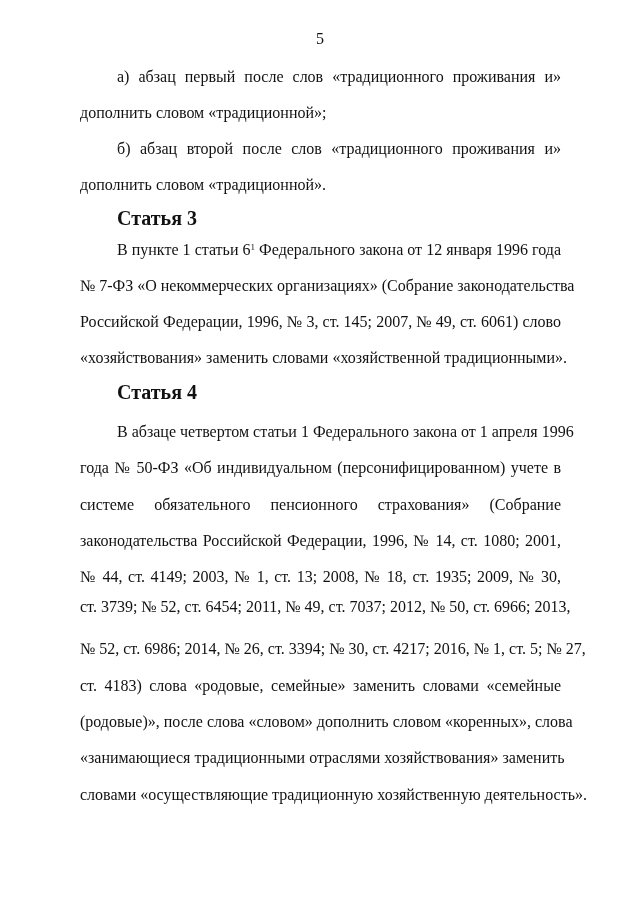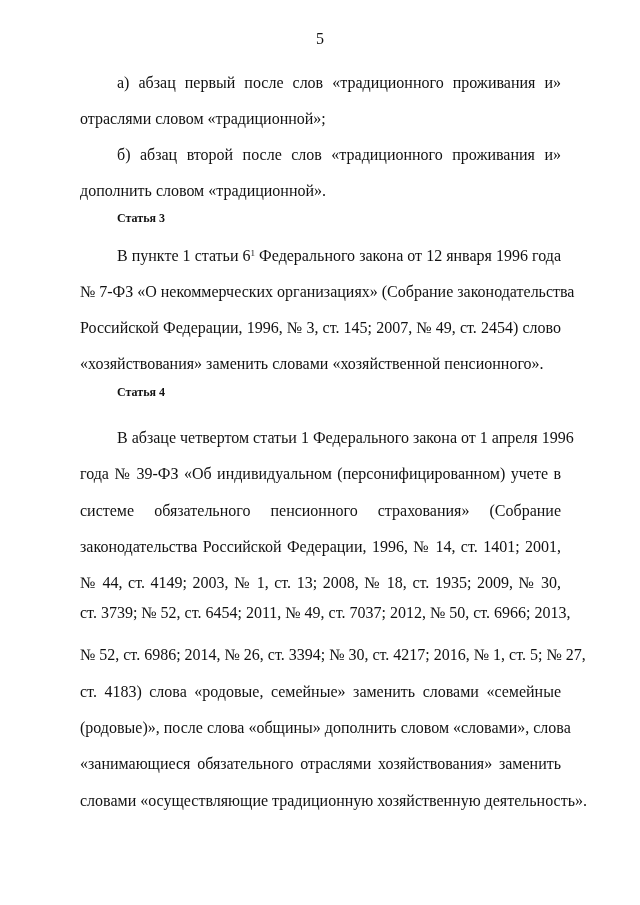--- a/index.html
+++ b/index.html
@@ -1,49 +1,49 @@
 <!DOCTYPE html>
 <html><head>
 <meta charset="utf-8">
 <style>
   html, body { margin:0; padding:0; background:#ffffff; }
   body { width:640px; height:905px; position:relative; overflow:hidden;
          font-family:"Liberation Serif", serif; color:#111; }
   .page-num { position:absolute; top:30px; left:0; width:640px; text-align:center;
               font-size:16px; }
   .line { position:absolute; left:80px; width:481px; font-size:16px; line-height:20px;
-          white-space:nowrap;margin-top:6px; }
+          white-space:nowrap; }
   .just { text-align:justify; text-align-last:justify; }
   .indent { left:117px; width:444px; }
-  .heading { position:absolute; left:117px; font-weight:bold; font-size:12px; line-height:20px; }
+  .heading { position:absolute; left:117px; font-weight:bold; font-size:20px; line-height:20px; }
   sup { font-size:9px; vertical-align:top; position:relative; top:-3px; }
 </style>
 </head>
 <body>
 
 <div class="page-num">5</div>
 
 <div class="line just indent" style="top:67px">а) абзац первый после слов «традиционного проживания и»</div>
-<div class="line" style="top:103px">отраслями словом «традиционной»;</div>
+<div class="line" style="top:103px">дополнить словом «традиционной»;</div>
 
 <div class="line just indent" style="top:139px">б) абзац второй  после слов «традиционного проживания и»</div>
 <div class="line" style="top:175px">дополнить словом «традиционной».</div>
 
 <div class="heading" style="top:208px">Статья 3</div>
 
 <div class="line just indent" style="top:240px"><span>В пункте 1 статьи 6</span><sup>1</sup><span> Федерального закона от 12 января 1996 года</span></div>
 <div class="line just" style="top:276px">№ 7-ФЗ «О некоммерческих организациях» (Собрание законодательства</div>
-<div class="line just" style="top:312px">Российской Федерации, 1996, № 3, ст. 145; 2007, № 49, ст. 2454) слово</div>
-<div class="line" style="top:348px">«хозяйствования» заменить словами «хозяйственной пенсионного».</div>
+<div class="line just" style="top:312px">Российской Федерации, 1996, № 3, ст. 145; 2007, № 49, ст. 6061) слово</div>
+<div class="line" style="top:348px">«хозяйствования» заменить словами «хозяйственной традиционными».</div>
 
 <div class="heading" style="top:382px">Статья 4</div>
 
 <div class="line just indent" style="top:422px">В абзаце четвертом статьи 1 Федерального закона от 1 апреля 1996</div>
-<div class="line just" style="top:458px">года № 39-ФЗ «Об индивидуальном (персонифицированном) учете в</div>
+<div class="line just" style="top:458px">года № 50-ФЗ «Об индивидуальном (персонифицированном) учете в</div>
 <div class="line just" style="top:495px">системе обязательного пенсионного страхования» (Собрание</div>
-<div class="line just" style="top:531px">законодательства Российской Федерации, 1996,  № 14, ст. 1401; 2001,</div>
+<div class="line just" style="top:531px">законодательства Российской Федерации, 1996,  № 14, ст. 1080; 2001,</div>
 <div class="line just" style="top:567px">№ 44, ст. 4149; 2003, № 1, ст. 13; 2008,  № 18, ст. 1935;  2009, № 30,</div>
 <div class="line just" style="top:597px">ст. 3739; № 52, ст. 6454; 2011, № 49, ст. 7037; 2012, № 50, ст. 6966; 2013,</div>
 <div class="line just" style="top:639px">№ 52, ст. 6986; 2014, № 26, ст. 3394; № 30, ст. 4217; 2016, № 1, ст. 5; № 27,</div>
 <div class="line just" style="top:676px">ст. 4183) слова «родовые, семейные» заменить словами «семейные</div>
-<div class="line just" style="top:712px">(родовые)», после слова «общины» дополнить словом «словами», слова</div>
-<div class="line just" style="top:748px">«занимающиеся обязательного отраслями хозяйствования» заменить</div>
+<div class="line just" style="top:712px">(родовые)», после слова «словом» дополнить словом «коренных», слова</div>
+<div class="line just" style="top:748px">«занимающиеся традиционными отраслями хозяйствования» заменить</div>
 <div class="line" style="top:785px">словами «осуществляющие традиционную хозяйственную деятельность».</div>
 
 </body></html>

